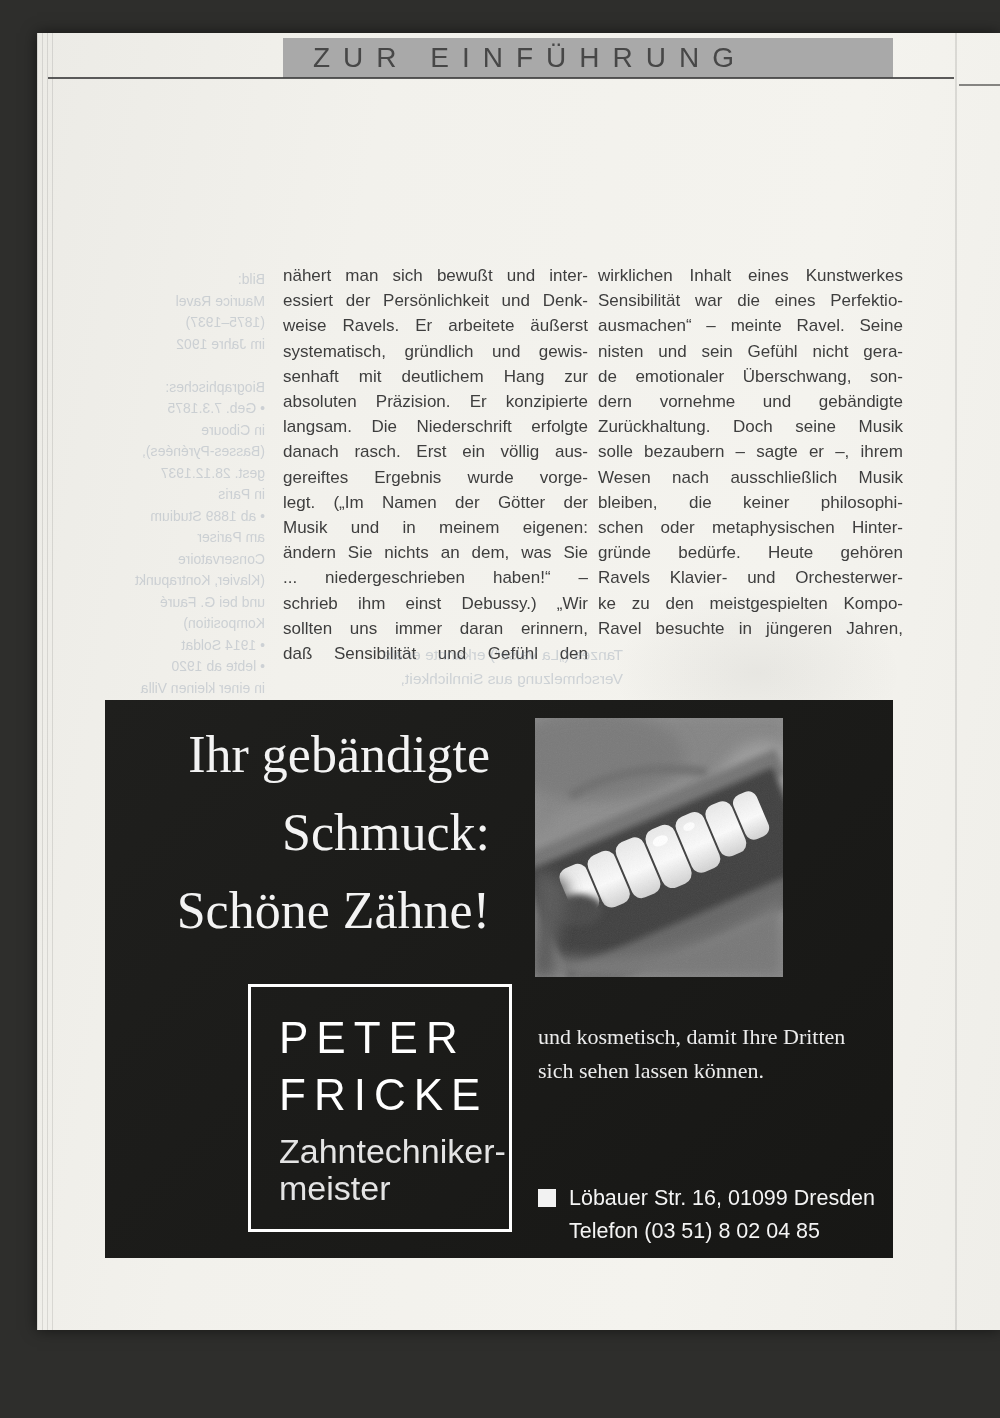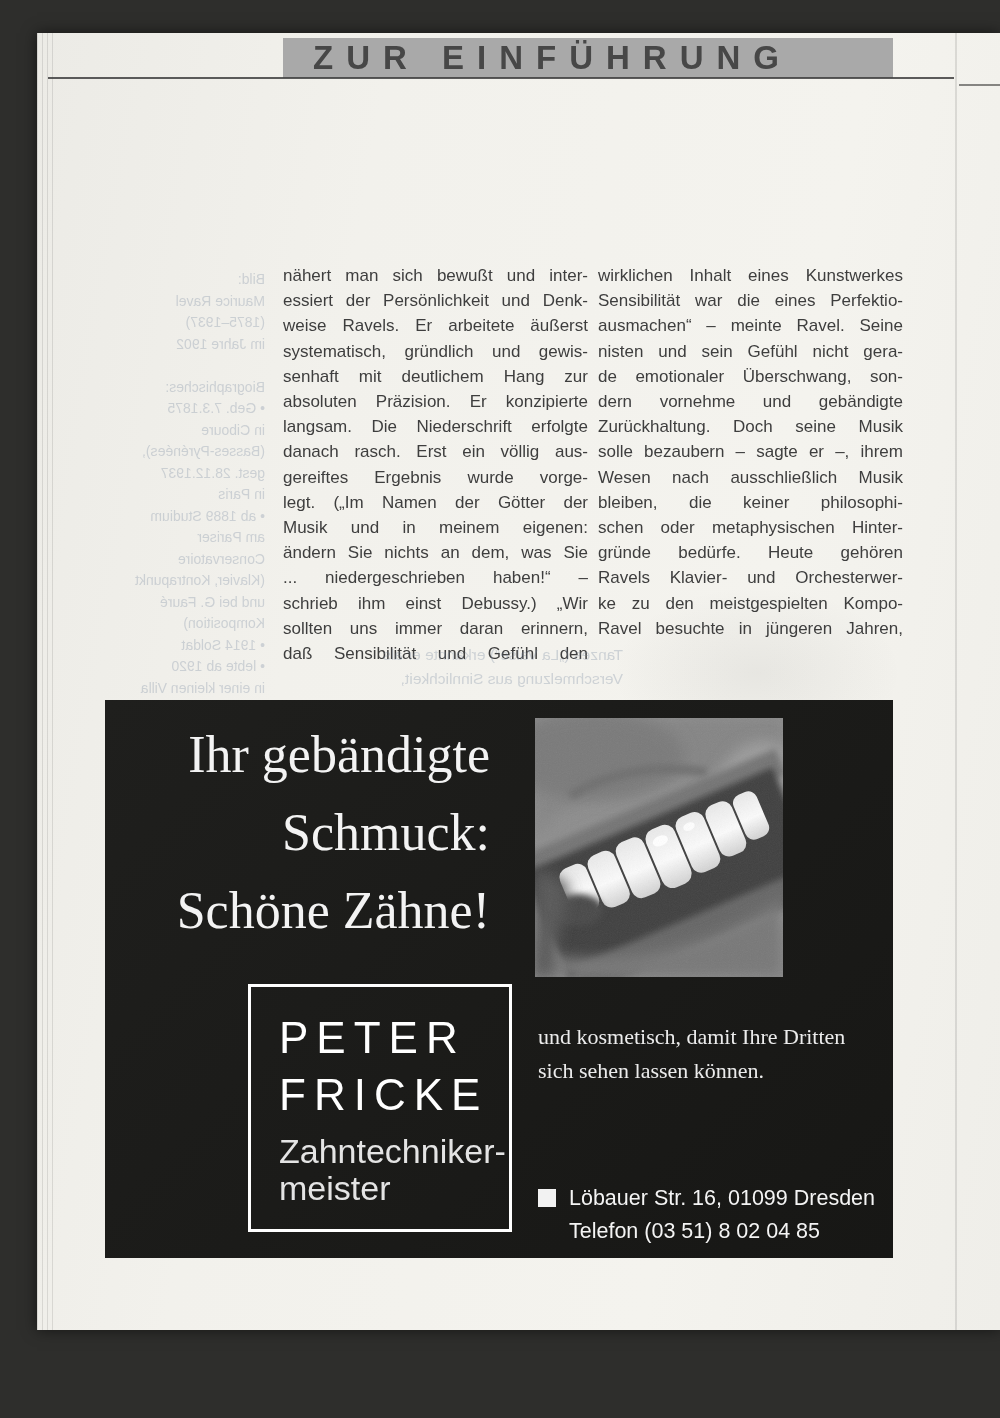--- a/index.html
+++ b/index.html
@@ -11,22 +11,22 @@
   .page{position:absolute;left:37px;top:33px;width:963px;height:1297px;
         background:linear-gradient(100deg,#ecebe6 0%,#f2f1ec 30%,#f4f3ee 70%,#efeee9 100%);
         box-shadow:0 0 14px rgba(0,0,0,.55);}
   .page::before{content:"";position:absolute;left:0;top:0;bottom:0;width:16px;
         background:repeating-linear-gradient(to right,rgba(0,0,0,.10) 0 1px,rgba(0,0,0,0) 1px 5px);}
   .sliver-line{position:absolute;left:918px;top:0;width:2px;height:1297px;background:rgba(0,0,0,.10);}
   .sliver-rule{position:absolute;left:922px;top:51px;width:41px;height:2px;background:rgba(0,0,0,.45);}
 
   
   .header-bar{position:absolute;left:246px;top:5px;width:610px;height:40px;background:#a9a9a9;}
-  .header-title{display:block;padding-left:30px;line-height:40px;font-size:33px;letter-spacing:13px;
-        font-weight:700;color:#474747;white-space:nowrap;}
+  .header-title{display:block;padding-left:30px;line-height:40px;font-size:28px;letter-spacing:13px;
+        font-weight:400;color:#474747;white-space:nowrap;}
   .header-rule{position:absolute;left:11px;top:44px;width:906px;height:2px;background:#3f3f3f;opacity:.85;}
 
   
   .ghost{color:rgba(120,135,160,.30);transform:scaleX(-1);}
   .ghost-margin{position:absolute;left:63px;top:236px;width:165px;font-size:14px;line-height:21.5px;
         text-align:left;}
   .ghost-margin>div{min-height:21.5px;}
   .ghost-below{position:absolute;left:246px;top:610px;width:340px;font-size:15.5px;line-height:24px;}
   .ghost-disc{position:absolute;left:520px;top:520px;width:400px;height:240px;border-radius:50%;
         background:radial-gradient(closest-side,rgba(60,60,60,.07),rgba(60,60,60,0) 72%);}

